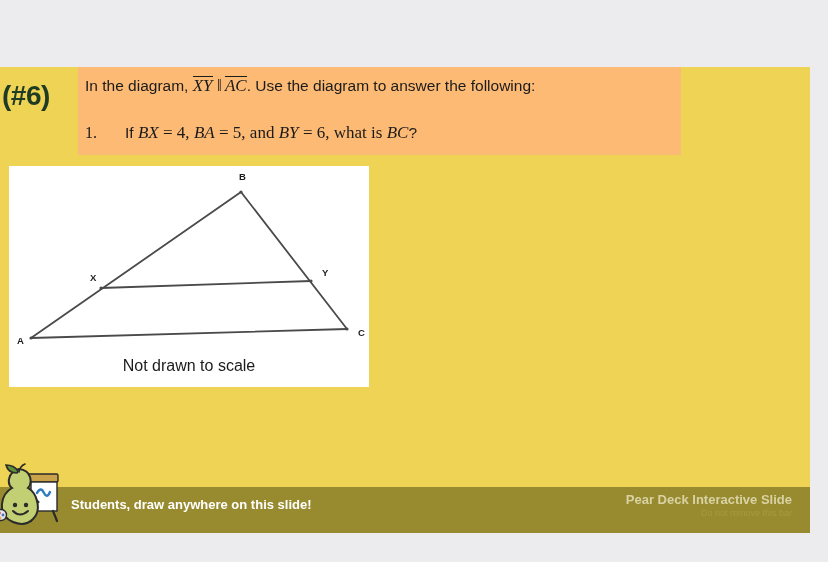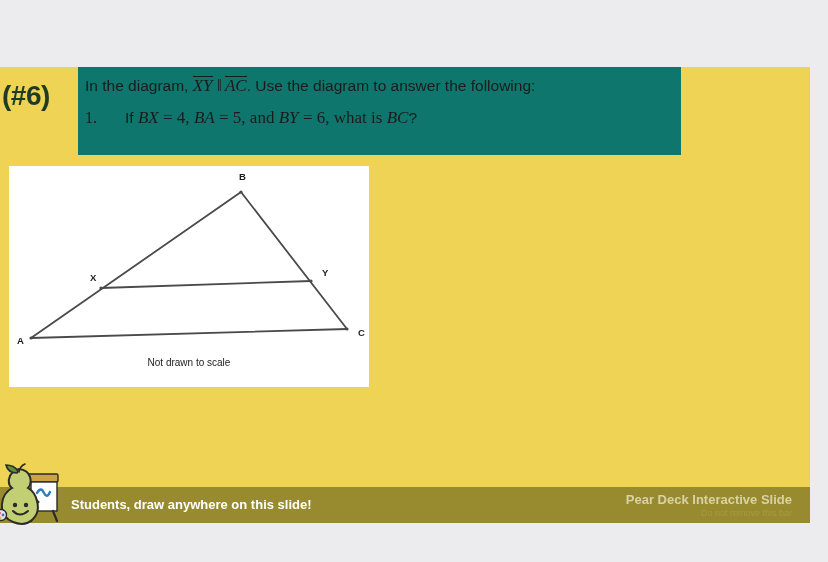--- a/index.html
+++ b/index.html
@@ -38,34 +38,34 @@
     line-height: 1;
   }
 
   
   #prompt-card {
     position: absolute;
     left: 78px;
     top: 67px;
     width: 603px;
     height: 88px;
-    background: #0f766e;
+    background: #fdba74;
   }
   #prompt-line1 {
     position: absolute;
     left: 7px;
     top: 9px;
     font-size: 15.5px;
     color: #1b1b1b;
     white-space: nowrap;
   }
   #prompt-line2 {
     position: absolute;
     left: 7px;
-    top: 41px;
+    top: 56px;
     font-size: 15.5px;
     color: #1b1b1b;
     white-space: nowrap;
   }
   .mathit {
     font-family: "Liberation Serif", serif;
     font-style: italic;
     font-size: 17px;
   }
   .mathnum {
@@ -106,31 +106,31 @@
     top: 0;
     width: 360px;
     height: 190px;
   }
   #nds {
     position: absolute;
     left: 0;
     top: 191px;
     width: 360px;
     text-align: center;
-    font-size: 10px;
+    font-size: 16px;
     color: #1b1b1b;
   }
 
   
   #pd-bar {
     position: absolute;
     left: 0;
     top: 487px;
     width: 810px;
-    height: 36px;
+    height: 46px;
     background: #938629;
     background: #988b2f;
   }
   #pd-message {
     position: absolute;
     left: 71px;
     top: 10px;
     font-size: 13px;
     font-weight: 700;
     color: #ffffff;

